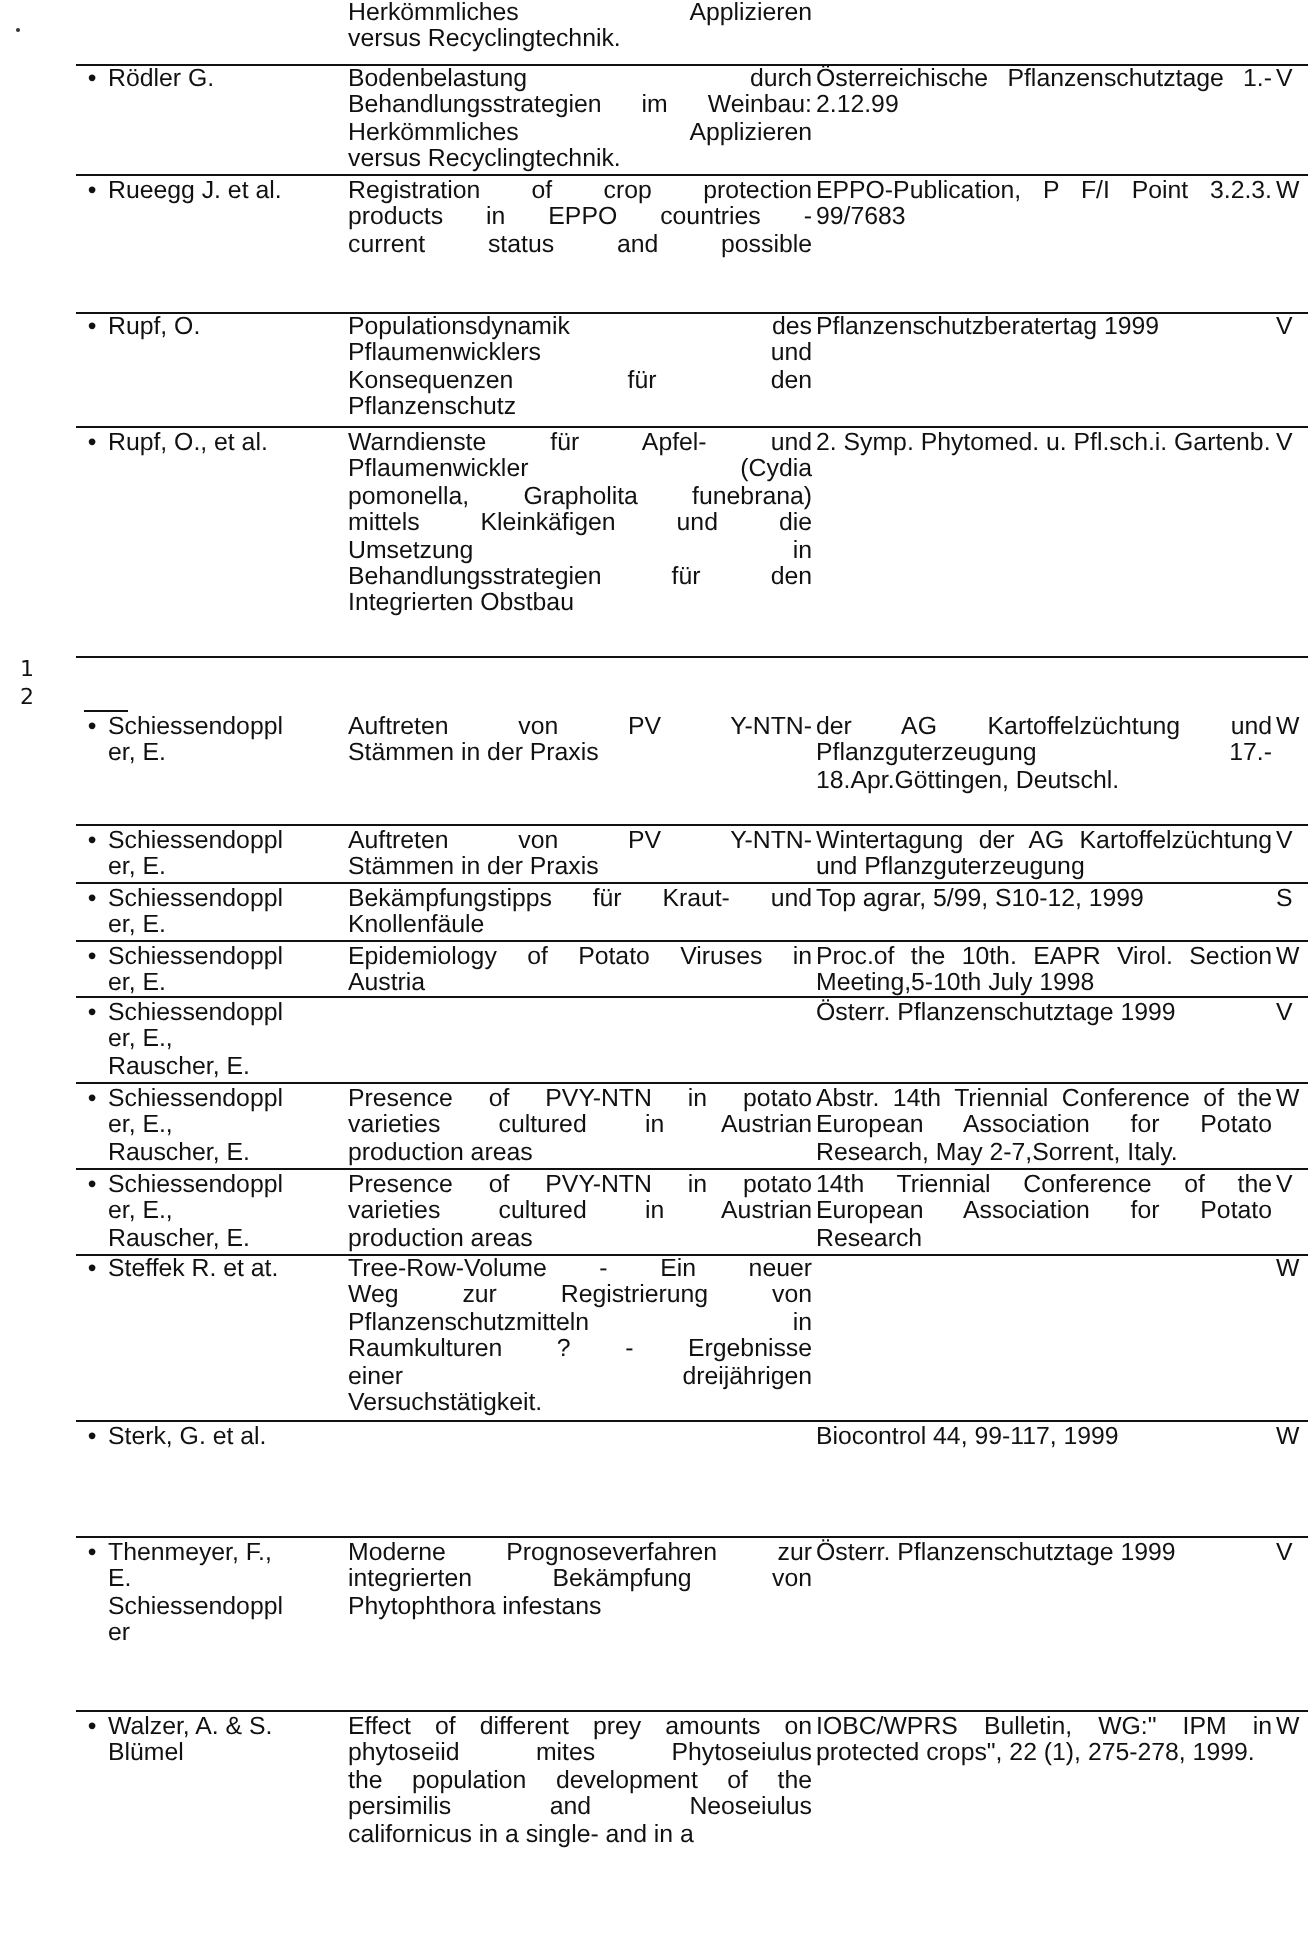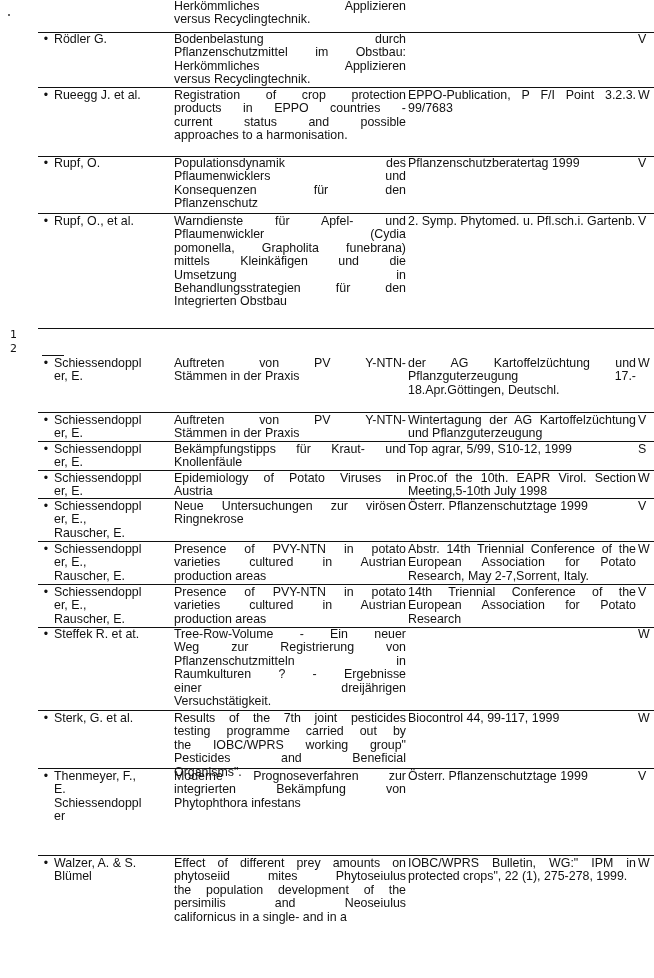--- a/index.html
+++ b/index.html
@@ -46,36 +46,39 @@
   </div>
   <div class="rule" style="left:38px;top:328px;width:616px;"></div>
   <div class="short-rule" style="left:42px;top:355px;width:22px;"></div>
 <div class="row bordered" style="top: 33px; height: 54px;">
       <div class="cell bullet">•</div>
       <div class="cell author">
         <span class="line">Rödler G.</span>
       </div>
       <div class="cell title">
         <span class="just">Bodenbelastung durch</span>
-        <span class="just">Pflanzenschutzmittel im Obstbau:</span>
+        <span class="just">Behandlungsstrategien im Weinbau:</span>
         <span class="just">Herkömmliches Applizieren</span>
         <span class="line">versus Recyclingtechnik.</span>
+      </div>
+      <div class="cell source">
+        <span class="just">Österreichische Pflanzenschutztage 1.-</span>
+        <span class="line">2.12.99</span>
       </div>
       <div class="cell kind">V</div>
     </div>
     <div class="row bordered" style="top: 89px; height: 67px;">
       <div class="cell bullet">•</div>
       <div class="cell author">
         <span class="line">Rueegg J. et al.</span>
       </div>
       <div class="cell title">
         <span class="just">Registration of crop protection</span>
         <span class="just">products in EPPO countries -</span>
         <span class="just">current status and possible</span>
-        <span class="line">approaches to a harmonisation.</span>
       </div>
       <div class="cell source">
         <span class="just">EPPO-Publication, P F/I Point 3.2.3.</span>
         <span class="line">99/7683</span>
       </div>
       <div class="cell kind">W</div>
     </div>
     <div class="row bordered" style="top: 157px; height: 56px;">
       <div class="cell bullet">•</div>
       <div class="cell author">
@@ -175,24 +178,20 @@
       </div>
       <div class="cell kind">W</div>
     </div>
     <div class="row bordered" style="top: 500px; height: 41px;">
       <div class="cell bullet">•</div>
       <div class="cell author">
         <span class="line">Schiessendoppl</span>
         <span class="line">er, E.,</span>
         <span class="line">Rauscher, E.</span>
       </div>
-      <div class="cell title">
-        <span class="just">Neue Untersuchungen zur virösen</span>
-        <span class="line">Ringnekrose</span>
-      </div>
       <div class="cell source">
         <span class="line">Österr. Pflanzenschutztage 1999</span>
       </div>
       <div class="cell kind">V</div>
     </div>
     <div class="row bordered" style="top: 543px; height: 41px;">
       <div class="cell bullet">•</div>
       <div class="cell author">
         <span class="line">Schiessendoppl</span>
         <span class="line">er, E.,</span>
@@ -242,27 +241,20 @@
         <span class="just">einer dreijährigen</span>
         <span class="line">Versuchstätigkeit.</span>
       </div>
       <div class="cell kind">W</div>
     </div>
     <div class="row bordered" style="top: 712px; height: 56px;">
       <div class="cell bullet">•</div>
       <div class="cell author">
         <span class="line">Sterk, G. et al.</span>
       </div>
-      <div class="cell title">
-        <span class="just">Results of the 7th joint pesticides</span>
-        <span class="just">testing programme carried out by</span>
-        <span class="just">the IOBC/WPRS working group"</span>
-        <span class="just">Pesticides and Beneficial</span>
-        <span class="line">Organisms".</span>
-      </div>
       <div class="cell source">
         <span class="line">Biocontrol 44, 99-117, 1999</span>
       </div>
       <div class="cell kind">W</div>
     </div>
     <div class="row bordered" style="top: 770px; height: 85px;">
       <div class="cell bullet">•</div>
       <div class="cell author">
         <span class="line">Thenmeyer, F.,</span>
         <span class="line">E.</span>

